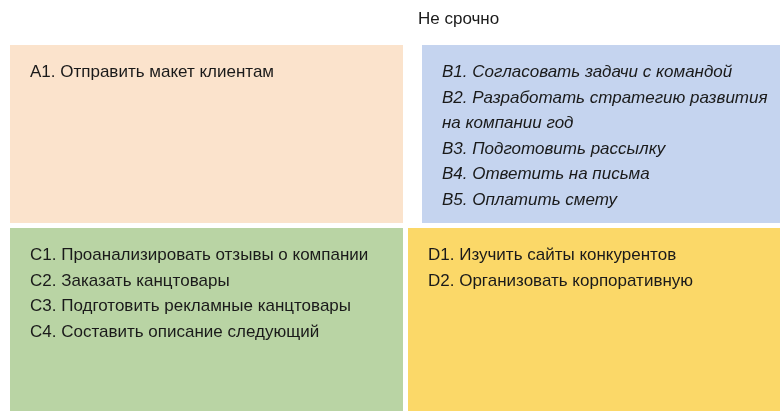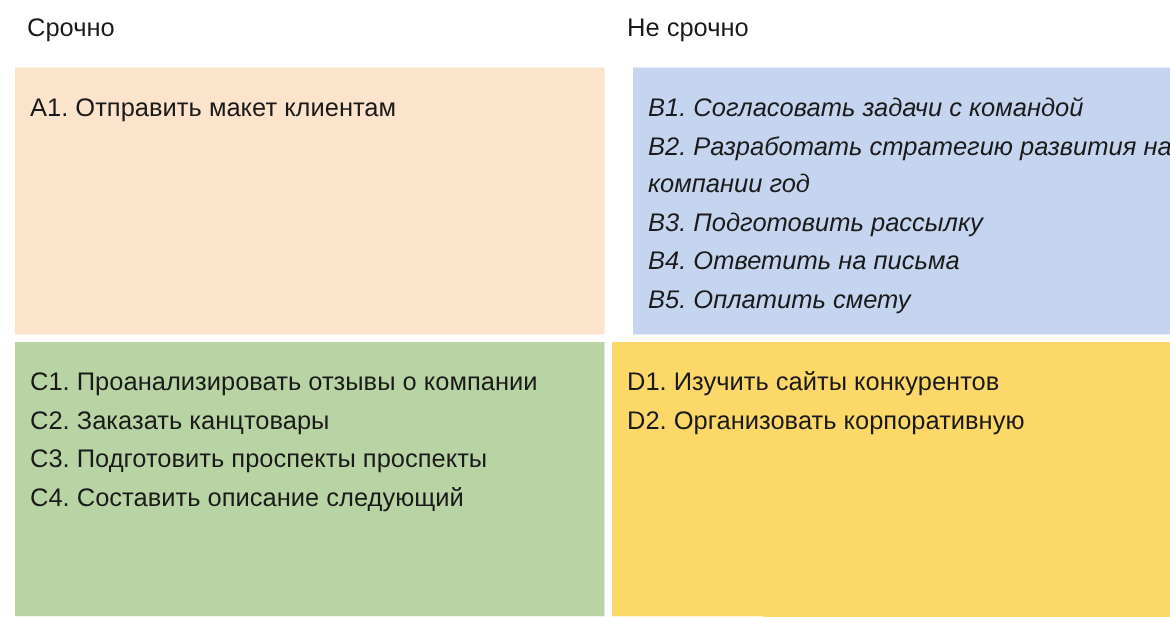--- a/index.html
+++ b/index.html
@@ -34,21 +34,21 @@
     white-space: nowrap;
   }
   .col-header.urgent      { left: 18px; }
   .col-header.not-urgent  { left: 418px; text-align: right; }
 
   
   .quad {
     position: absolute;
     box-sizing: border-box;
     overflow: hidden;
-    padding: 14px 8px 10px 10px;
+    padding: 14px 8px 10px 20px;
   }
   .quad-a {
     left: 10px;  top: 45px;
     width: 393px; height: 178px;
     background: #fbe3cc;
   }
   .quad-b {
     left: 422px; top: 45px;
     width: 372px; height: 178px;
     background: #c5d4ef;
@@ -78,21 +78,20 @@
   }
   .task-item.wrap {
     white-space: normal;
   }
 </style>
 </head>
 <body>
 
 <div class="matrix">
 
-  <div class="col-header urgent">Срочно</div>
 
   <div class="col-header not-urgent">Не срочно</div>
 
   <div class="quad quad-a">
     <ul class="task-list">
       <li class="task-item">A1. Отправить макет клиентам</li>
     </ul>
   </div>
 
   <div class="quad quad-b">
@@ -102,21 +101,21 @@
       <li class="task-item">B3. Подготовить рассылку</li>
       <li class="task-item">B4. Ответить на письма</li>
       <li class="task-item">B5. Оплатить смету</li>
     </ul>
   </div>
 
   <div class="quad quad-c">
     <ul class="task-list">
       <li class="task-item wrap">C1. Проанализировать отзывы о компании</li>
       <li class="task-item">C2. Заказать канцтовары</li>
-      <li class="task-item wrap">C3. Подготовить проспекты проспекты</li>
+      <li class="task-item wrap">C3. Подготовить рекламные канцтовары</li>
       <li class="task-item">C4. Составить описание следующий</li>
     </ul>
   </div>
 
   <div class="quad quad-d">
     <ul class="task-list">
       <li class="task-item">D1. Изучить сайты конкурентов</li>
       <li class="task-item">D2. Организовать корпоративную</li>
     </ul>
   </div>

